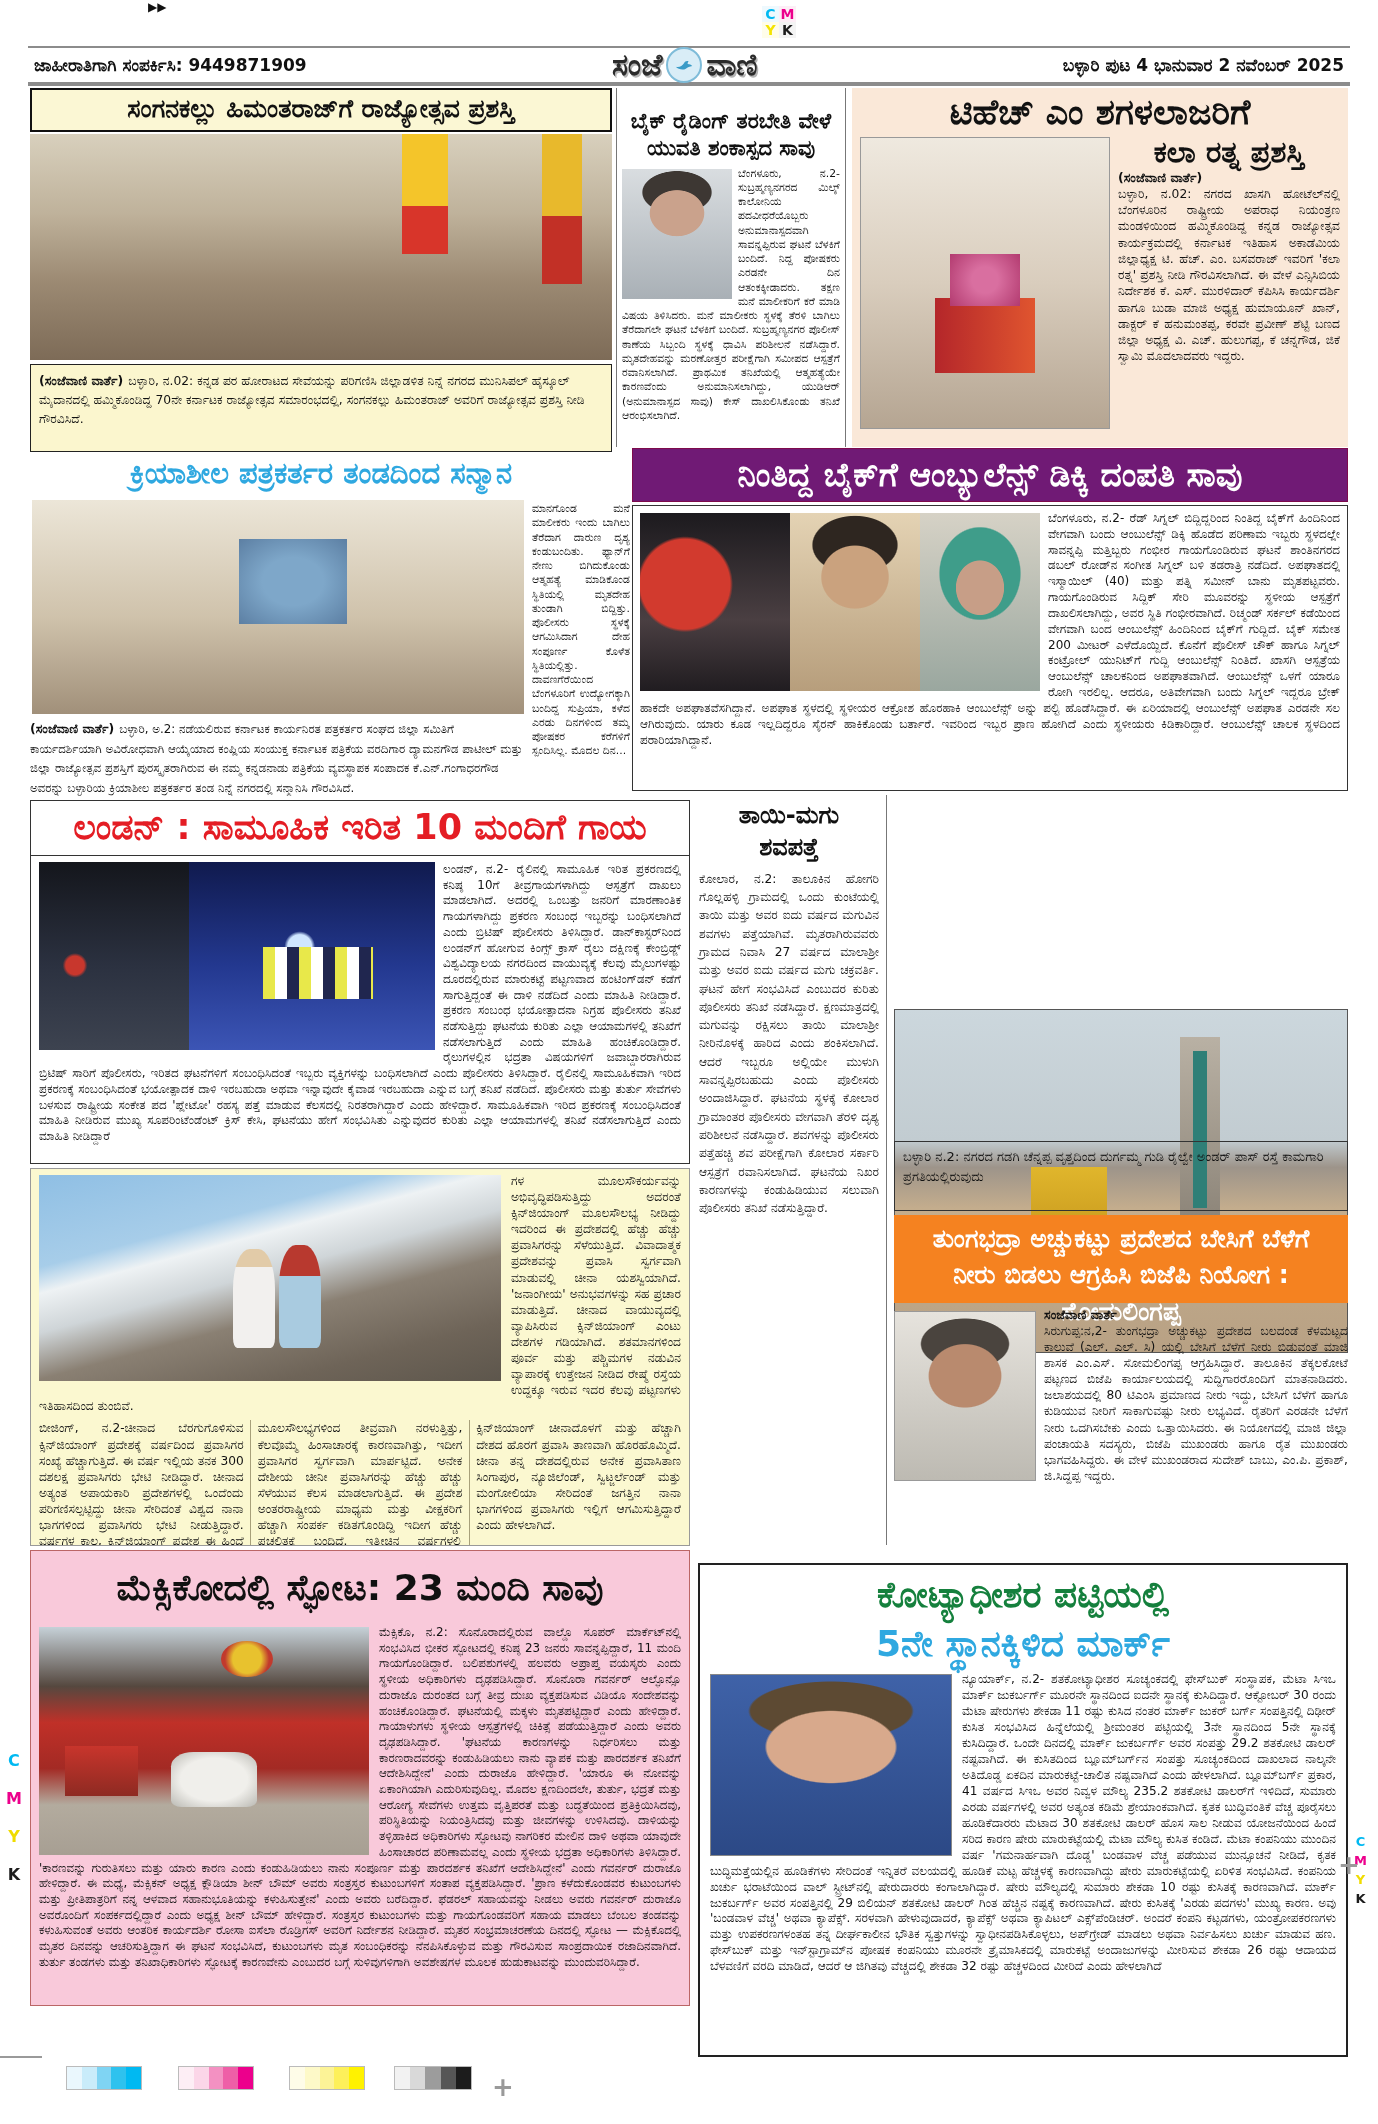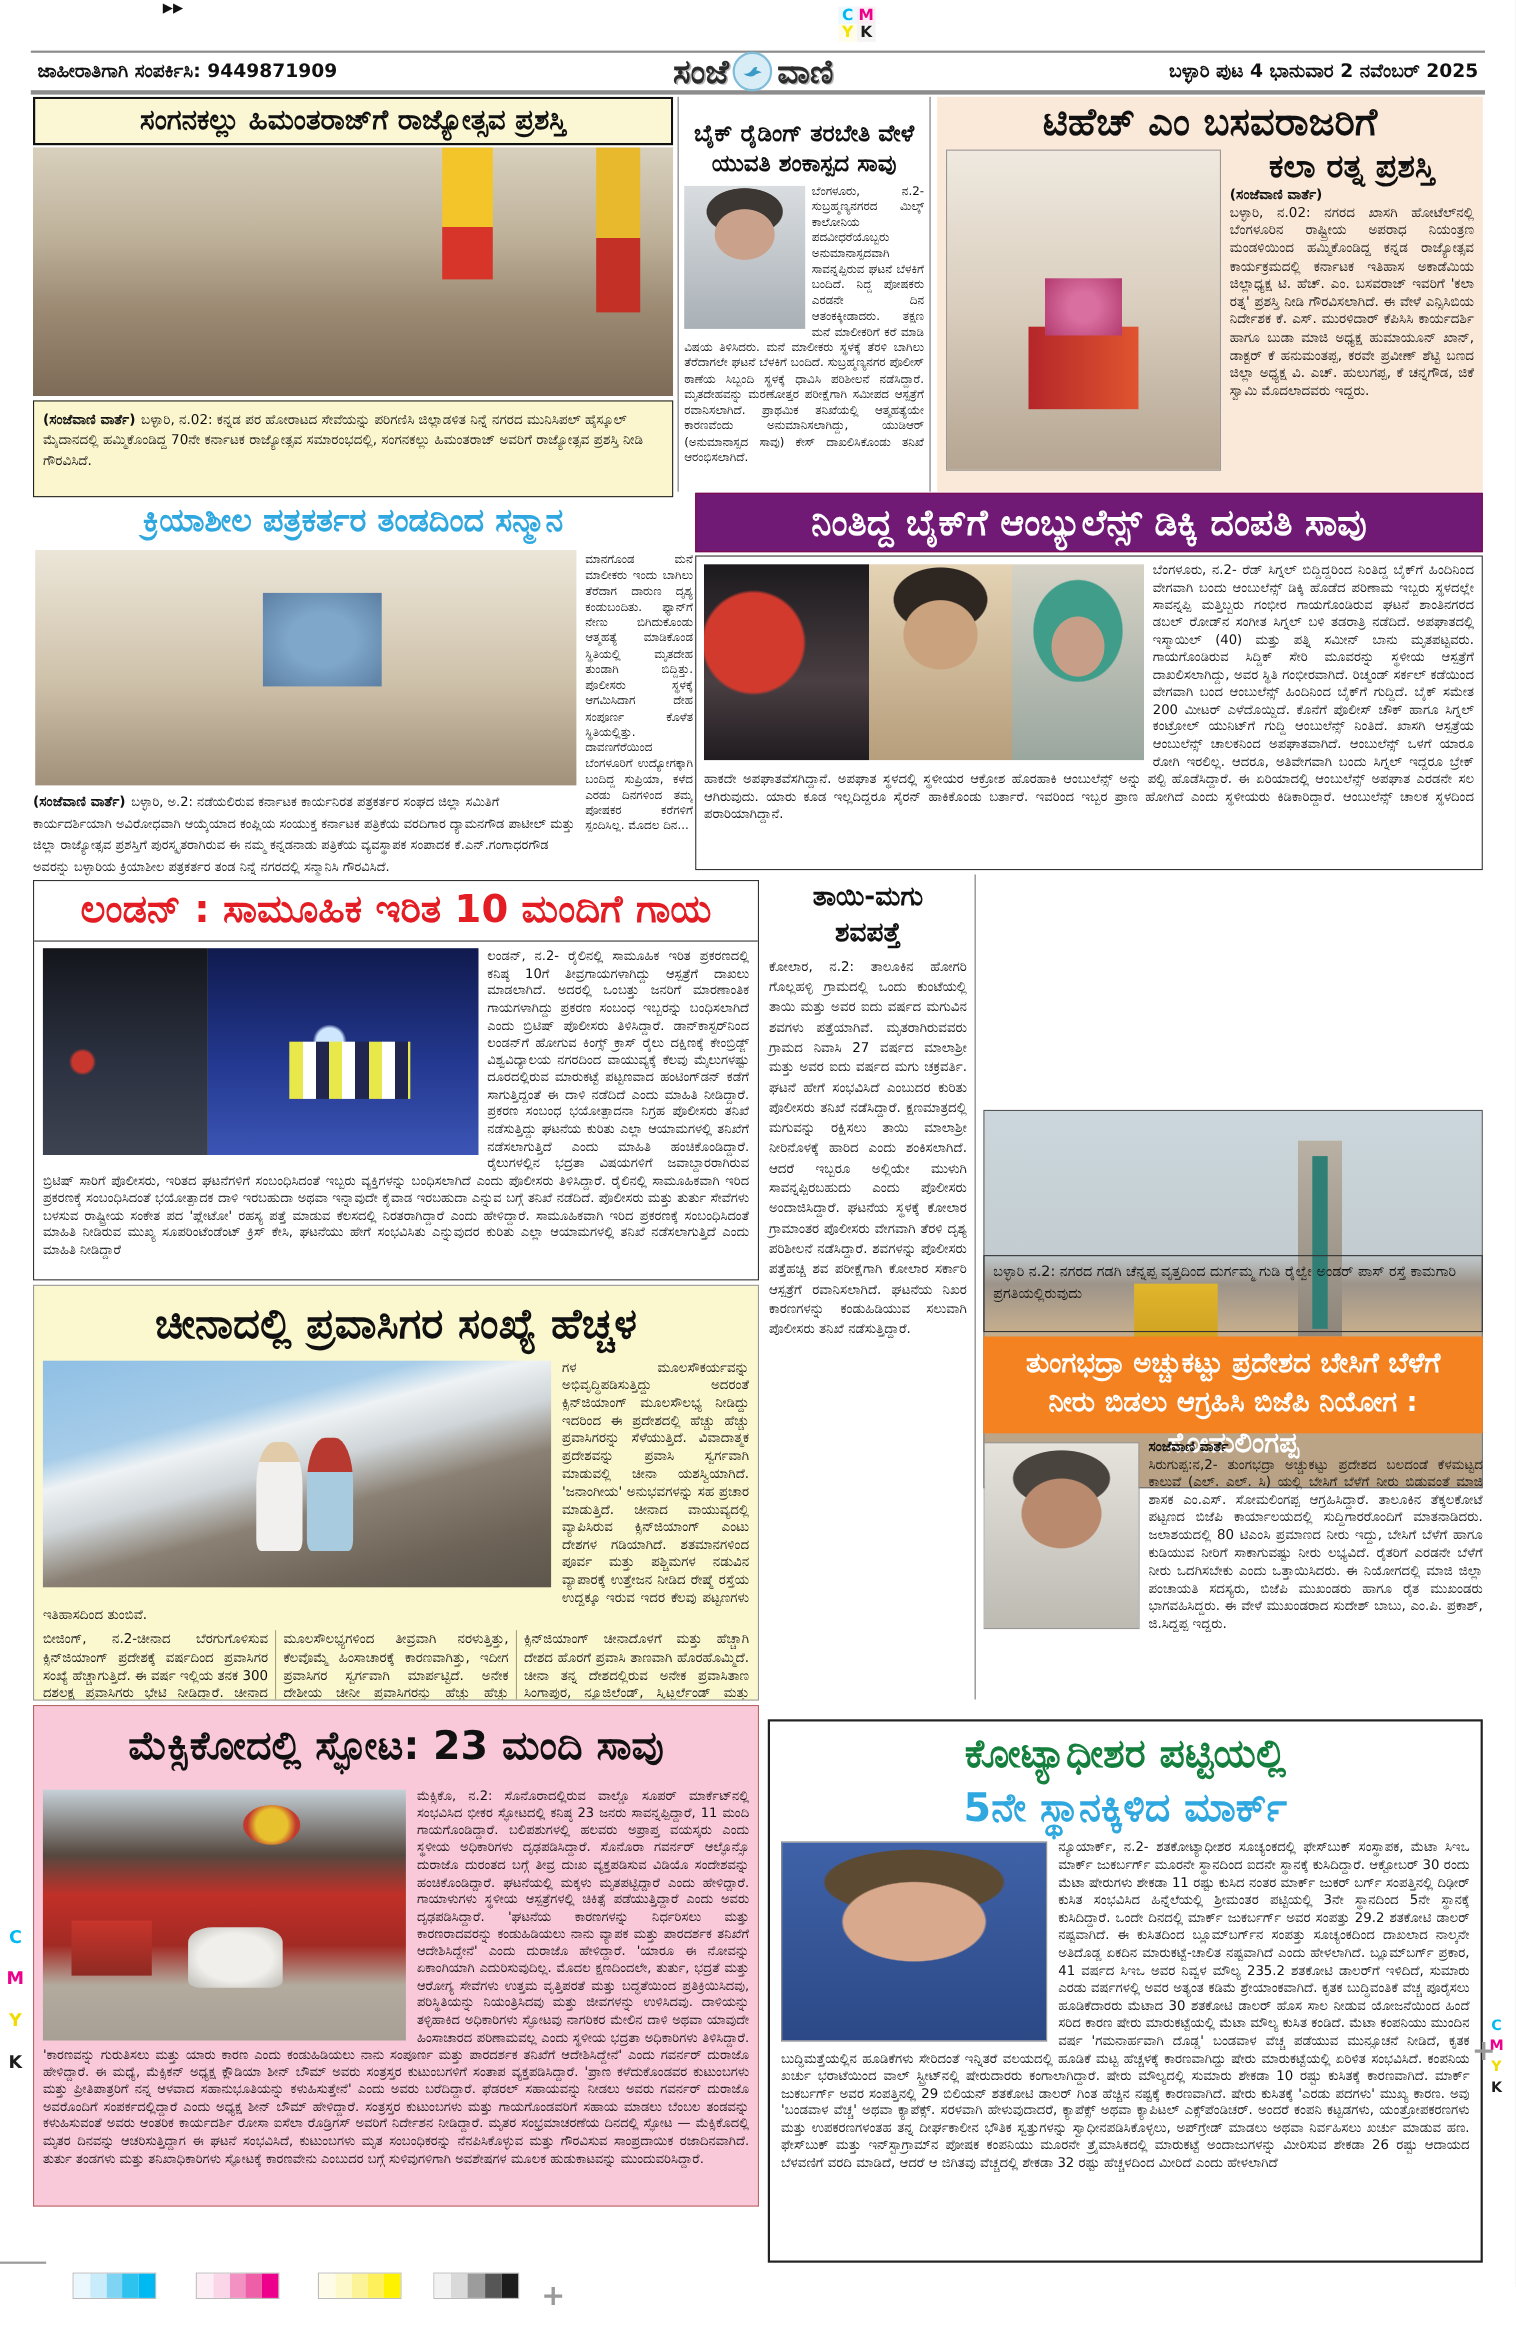--- a/index.html
+++ b/index.html
@@ -86,21 +86,21 @@
   </div>
 
   <div class="abs clip" style="left:616px;top:88px;width:230px;height:359px;border-left:1px solid #777;border-right:1px solid #777;padding:0 5px;box-sizing:border-box;">
     <div class="hl" style="font-size:21px;line-height:1.3;margin-top:20px;">ಬೈಕ್ ರೈಡಿಂಗ್ ತರಬೇತಿ ವೇಳೆ</div>
     <div class="hl" style="font-size:21px;line-height:1.3;margin-bottom:4px;">ಯುವತಿ ಶಂಕಾಸ್ಪದ ಸಾವು</div>
     <div class="photo ph-face" style="float:left;width:110px;height:130px;margin:2px 6px 2px 0;"></div>
     <div class="jt" style="font-size:10.8px;">ಬೆಂಗಳೂರು, ನ.2-ಸುಬ್ರಹ್ಮಣ್ಯನಗರದ ಮಿಲ್ಕ್ ಕಾಲೋನಿಯ ಪದವೀಧರೆಯೊಬ್ಬರು ಅನುಮಾನಾಸ್ಪದವಾಗಿ ಸಾವನ್ನಪ್ಪಿರುವ ಘಟನೆ ಬೆಳಕಿಗೆ ಬಂದಿದೆ. ನಿದ್ದ ಪೋಷಕರು ಎರಡನೇ ದಿನ ಆತಂಕಕ್ಕೀಡಾದರು. ತಕ್ಷಣ ಮನೆ ಮಾಲೀಕರಿಗೆ ಕರೆ ಮಾಡಿ ವಿಷಯ ತಿಳಿಸಿದರು. ಮನೆ ಮಾಲೀಕರು ಸ್ಥಳಕ್ಕೆ ತೆರಳಿ ಬಾಗಿಲು ತೆರೆದಾಗಲೇ ಘಟನೆ ಬೆಳಕಿಗೆ ಬಂದಿದೆ. ಸುಬ್ರಹ್ಮಣ್ಯನಗರ ಪೊಲೀಸ್ ಠಾಣೆಯ ಸಿಬ್ಬಂದಿ ಸ್ಥಳಕ್ಕೆ ಧಾವಿಸಿ ಪರಿಶೀಲನೆ ನಡೆಸಿದ್ದಾರೆ. ಮೃತದೇಹವನ್ನು ಮರಣೋತ್ತರ ಪರೀಕ್ಷೆಗಾಗಿ ಸಮೀಪದ ಆಸ್ಪತ್ರೆಗೆ ರವಾನಿಸಲಾಗಿದೆ. ಪ್ರಾಥಮಿಕ ತನಿಖೆಯಲ್ಲಿ ಆತ್ಮಹತ್ಯೆಯೇ ಕಾರಣವೆಂದು ಅನುಮಾನಿಸಲಾಗಿದ್ದು, ಯುಡಿಆರ್ (ಅನುಮಾನಾಸ್ಪದ ಸಾವು) ಕೇಸ್ ದಾಖಲಿಸಿಕೊಂಡು ತನಿಖೆ ಆರಂಭಿಸಲಾಗಿದೆ.</div>
   </div>
 
   <div class="abs clip" style="left:852px;top:88px;width:496px;height:359px;background:#FAE8D8;padding:4px 8px;box-sizing:border-box;">
-    <div class="hl" style="font-size:35px;">ಟಿಹೆಚ್ ಎಂ ಬಸವರಾಜರಿಗೆ</div>
+    <div class="hl" style="font-size:35px;">ಟಿಹೆಚ್ ಎಂ ಶಗಳಲಾಜರಿಗೆ</div>
     <div class="photo ph-stage" style="float:left;width:248px;height:290px;margin:4px 8px 2px 0;border:1px solid #999;">
       <div class="abs" style="left:30%;top:55%;width:40%;height:26%;background:linear-gradient(90deg,#b4262a,#e0552f);"></div>
       <div class="abs" style="left:36%;top:40%;width:28%;height:18%;background:radial-gradient(circle,#d96fa0 30%,#b23a6f);"></div>
     </div>
     <div class="hl" style="font-size:29px;margin-top:2px;">ಕಲಾ ರತ್ನ ಪ್ರಶಸ್ತಿ</div>
     <div class="credit">(ಸಂಜೆವಾಣಿ ವಾರ್ತೆ)</div>
     <div class="jt" style="font-size:12.3px;">ಬಳ್ಳಾರಿ, ನ.02: ನಗರದ ಖಾಸಗಿ ಹೋಟೆಲ್‌ನಲ್ಲಿ ಬೆಂಗಳೂರಿನ ರಾಷ್ಟ್ರೀಯ ಅಪರಾಧ ನಿಯಂತ್ರಣ ಮಂಡಳಿಯಿಂದ ಹಮ್ಮಿಕೊಂಡಿದ್ದ ಕನ್ನಡ ರಾಜ್ಯೋತ್ಸವ ಕಾರ್ಯಕ್ರಮದಲ್ಲಿ ಕರ್ನಾಟಕ ಇತಿಹಾಸ ಅಕಾಡೆಮಿಯ ಜಿಲ್ಲಾಧ್ಯಕ್ಷ ಟಿ. ಹೆಚ್. ಎಂ. ಬಸವರಾಜ್ ಇವರಿಗೆ 'ಕಲಾ ರತ್ನ' ಪ್ರಶಸ್ತಿ ನೀಡಿ ಗೌರವಿಸಲಾಗಿದೆ. ಈ ವೇಳೆ ಎನ್ಸಿಸಿಬಿಯ ನಿರ್ದೇಶಕ ಕೆ. ಎಸ್. ಮುರಳಿದಾರ್ ಕೆಪಿಸಿಸಿ ಕಾರ್ಯದರ್ಶಿ ಹಾಗೂ ಬುಡಾ ಮಾಜಿ ಅಧ್ಯಕ್ಷ ಹುಮಾಯೂನ್ ಖಾನ್, ಡಾಕ್ಟರ್ ಕೆ ಹನುಮಂತಪ್ಪ, ಕರವೇ ಪ್ರವೀಣ್ ಶೆಟ್ಟಿ ಬಣದ ಜಿಲ್ಲಾ ಅಧ್ಯಕ್ಷ ವಿ. ಎಚ್. ಹುಲುಗಪ್ಪ, ಕೆ ಚನ್ನಗೌಡ, ಜಿಕೆ ಸ್ವಾಮಿ ಮೊದಲಾದವರು ಇದ್ದರು.</div>
   </div>
 
   <div class="abs clip" style="left:30px;top:364px;width:582px;height:88px;background:#FBF6CE;border:1.5px solid #222;padding:5px 8px;box-sizing:border-box;">
@@ -163,21 +163,20 @@
     <div>ನೀರು ಬಿಡಲು ಆಗ್ರಹಿಸಿ ಬಿಜೆಪಿ ನಿಯೋಗ : ಸೋಮಲಿಂಗಪ್ಪ</div>
   </div>
 
   <div class="abs clip" style="left:894px;top:1307px;width:454px;height:248px;">
     <div class="photo ph-port" style="float:left;width:140px;height:168px;margin:4px 8px 2px 0;border:1px solid #999;"></div>
     <div class="credit" style="text-align:left;">ಸಂಜೆವಾಣಿ ವಾರ್ತೆ</div>
     <div class="jt" style="font-size:12.2px;">ಸಿರುಗುಪ್ಪ:ನ,2- ತುಂಗಭದ್ರಾ ಅಚ್ಚುಕಟ್ಟು ಪ್ರದೇಶದ ಬಲದಂಡೆ ಕೆಳಮಟ್ಟದ ಕಾಲುವೆ (ಎಲ್. ಎಲ್. ಸಿ) ಯಲ್ಲಿ ಬೇಸಿಗೆ ಬೆಳೆಗೆ ನೀರು ಬಿಡುವಂತೆ ಮಾಜಿ ಶಾಸಕ ಎಂ.ಎಸ್. ಸೋಮಲಿಂಗಪ್ಪ ಆಗ್ರಹಿಸಿದ್ದಾರೆ. ತಾಲೂಕಿನ ತೆಕ್ಕಲಕೋಟೆ ಪಟ್ಟಣದ ಬಿಜೆಪಿ ಕಾರ್ಯಾಲಯದಲ್ಲಿ ಸುದ್ದಿಗಾರರೊಂದಿಗೆ ಮಾತನಾಡಿದರು. ಜಲಾಶಯದಲ್ಲಿ 80 ಟಿಎಂಸಿ ಪ್ರಮಾಣದ ನೀರು ಇದ್ದು, ಬೇಸಿಗೆ ಬೆಳೆಗೆ ಹಾಗೂ ಕುಡಿಯುವ ನೀರಿಗೆ ಸಾಕಾಗುವಷ್ಟು ನೀರು ಲಭ್ಯವಿದೆ. ರೈತರಿಗೆ ಎರಡನೇ ಬೆಳೆಗೆ ನೀರು ಒದಗಿಸಬೇಕು ಎಂದು ಒತ್ತಾಯಿಸಿದರು. ಈ ನಿಯೋಗದಲ್ಲಿ ಮಾಜಿ ಜಿಲ್ಲಾ ಪಂಚಾಯತಿ ಸದಸ್ಯರು, ಬಿಜೆಪಿ ಮುಖಂಡರು ಹಾಗೂ ರೈತ ಮುಖಂಡರು ಭಾಗವಹಿಸಿದ್ದರು. ಈ ವೇಳೆ ಮುಖಂಡರಾದ ಸುದೇಶ್ ಬಾಬು, ಎಂ.ಪಿ. ಪ್ರಕಾಶ್, ಜಿ.ಸಿದ್ದಪ್ಪ ಇದ್ದರು.</div>
   </div>
 
   <div class="abs clip" style="left:30px;top:1168px;width:660px;height:378px;background:#FBF8D0;border:1px solid #999;padding:4px 8px;box-sizing:border-box;">
-    <div class="hl" style="font-size:38px;height:62px;line-height:60px;">ಚೀನಾದಲ್ಲಿ ಪ್ರವಾಸಿಗರ ಸಂಖ್ಯೆ ಹೆಚ್ಚಳ</div>
     <div class="photo ph-mtn" style="float:left;width:462px;height:206px;margin:2px 10px 4px 0;">
       <div class="abs" style="left:42%;top:36%;width:9%;height:48%;background:linear-gradient(180deg,#e2cba8 0 18%,#f2f0ee 18% 100%);border-radius:40% 40% 10% 10%;"></div>
       <div class="abs" style="left:52%;top:34%;width:9%;height:50%;background:linear-gradient(180deg,#b8392f 0 30%,#a9cbe0 30% 100%);border-radius:40% 40% 10% 10%;"></div>
     </div>
     <div class="jt" style="font-size:12.2px;">ಗಳ ಮೂಲಸೌಕರ್ಯವನ್ನು ಅಭಿವೃದ್ಧಿಪಡಿಸುತ್ತಿದ್ದು ಅದರಂತೆ ಕ್ಸಿನ್‌ಜಿಯಾಂಗ್ ಮೂಲಸೌಲಭ್ಯ ನೀಡಿದ್ದು ಇದರಿಂದ ಈ ಪ್ರದೇಶದಲ್ಲಿ ಹೆಚ್ಚು ಹೆಚ್ಚು ಪ್ರವಾಸಿಗರನ್ನು ಸೆಳೆಯುತ್ತಿದೆ. ವಿವಾದಾತ್ಮಕ ಪ್ರದೇಶವನ್ನು ಪ್ರವಾಸಿ ಸ್ವರ್ಗವಾಗಿ ಮಾಡುವಲ್ಲಿ ಚೀನಾ ಯಶಸ್ವಿಯಾಗಿದೆ. 'ಜನಾಂಗೀಯ' ಅನುಭವಗಳನ್ನು ಸಹ ಪ್ರಚಾರ ಮಾಡುತ್ತಿದೆ. ಚೀನಾದ ವಾಯುವ್ಯದಲ್ಲಿ ವ್ಯಾಪಿಸಿರುವ ಕ್ಸಿನ್‌ಜಿಯಾಂಗ್ ಎಂಟು ದೇಶಗಳ ಗಡಿಯಾಗಿದೆ. ಶತಮಾನಗಳಿಂದ ಪೂರ್ವ ಮತ್ತು ಪಶ್ಚಿಮಗಳ ನಡುವಿನ ವ್ಯಾಪಾರಕ್ಕೆ ಉತ್ತೇಜನ ನೀಡಿದ ರೇಷ್ಮೆ ರಸ್ತೆಯ ಉದ್ದಕ್ಕೂ ಇರುವ ಇದರ ಕೆಲವು ಪಟ್ಟಣಗಳು ಇತಿಹಾಸದಿಂದ ತುಂಬಿವೆ.</div>
     <div class="jt" style="font-size:12.2px;column-count:3;column-gap:14px;column-rule:1px solid #a7a07a;margin-top:6px;">ಬೀಜಿಂಗ್, ನ.2-ಚೀನಾದ ಬೆರಗುಗೊಳಿಸುವ ಕ್ಸಿನ್‌ಜಿಯಾಂಗ್ ಪ್ರದೇಶಕ್ಕೆ ವರ್ಷದಿಂದ ಪ್ರವಾಸಿಗರ ಸಂಖ್ಯೆ ಹೆಚ್ಚಾಗುತ್ತಿದೆ. ಈ ವರ್ಷ ಇಲ್ಲಿಯ ತನಕ 300 ದಶಲಕ್ಷ ಪ್ರವಾಸಿಗರು ಭೇಟಿ ನೀಡಿದ್ದಾರೆ. ಚೀನಾದ ಅತ್ಯಂತ ಅಪಾಯಕಾರಿ ಪ್ರದೇಶಗಳಲ್ಲಿ ಒಂದೆಂದು ಪರಿಗಣಿಸಲ್ಪಟ್ಟಿದ್ದು ಚೀನಾ ಸೇರಿದಂತೆ ವಿಶ್ವದ ನಾನಾ ಭಾಗಗಳಿಂದ ಪ್ರವಾಸಿಗರು ಭೇಟಿ ನೀಡುತ್ತಿದ್ದಾರೆ. ವರ್ಷಗಳ ಕಾಲ, ಕ್ಸಿನ್‌ಜಿಯಾಂಗ್ ಪ್ರದೇಶ ಈ ಹಿಂದೆ ಮೂಲಸೌಲಭ್ಯಗಳಿಂದ ತೀವ್ರವಾಗಿ ನರಳುತ್ತಿತ್ತು, ಕೆಲವೊಮ್ಮೆ ಹಿಂಸಾಚಾರಕ್ಕೆ ಕಾರಣವಾಗಿತ್ತು, ಇದೀಗ ಪ್ರವಾಸಿಗರ ಸ್ವರ್ಗವಾಗಿ ಮಾರ್ಪಟ್ಟಿದೆ. ಅನೇಕ ದೇಶೀಯ ಚೀನೀ ಪ್ರವಾಸಿಗರನ್ನು ಹೆಚ್ಚು ಹೆಚ್ಚು ಸೆಳೆಯುವ ಕೆಲಸ ಮಾಡಲಾಗುತ್ತಿದೆ. ಈ ಪ್ರದೇಶ ಅಂತರರಾಷ್ಟ್ರೀಯ ಮಾಧ್ಯಮ ಮತ್ತು ವೀಕ್ಷಕರಿಗೆ ಹೆಚ್ಚಾಗಿ ಸಂಪರ್ಕ ಕಡಿತಗೊಂಡಿದ್ದಿ ಇದೀಗ ಹೆಚ್ಚು ಪ್ರಚಲಿತಕ್ಕೆ ಬಂದಿದೆ. ಇತ್ತೀಚಿನ ವರ್ಷಗಳಲ್ಲಿ ಕ್ಸಿನ್‌ಜಿಯಾಂಗ್ ಚೀನಾದೊಳಗೆ ಮತ್ತು ಹೆಚ್ಚಾಗಿ ದೇಶದ ಹೊರಗೆ ಪ್ರವಾಸಿ ತಾಣವಾಗಿ ಹೊರಹೊಮ್ಮಿದೆ. ಚೀನಾ ತನ್ನ ದೇಶದಲ್ಲಿರುವ ಅನೇಕ ಪ್ರವಾಸಿತಾಣ ಸಿಂಗಾಪುರ, ನ್ಯೂಜಿಲೆಂಡ್, ಸ್ವಿಟ್ಜರ್ಲೆಂಡ್ ಮತ್ತು ಮಂಗೋಲಿಯಾ ಸೇರಿದಂತೆ ಜಗತ್ತಿನ ನಾನಾ ಭಾಗಗಳಿಂದ ಪ್ರವಾಸಿಗರು ಇಲ್ಲಿಗೆ ಆಗಮಿಸುತ್ತಿದ್ದಾರೆ ಎಂದು ಹೇಳಲಾಗಿದೆ.</div>
   </div>
 
   <div class="abs clip" style="left:30px;top:1550px;width:660px;height:456px;background:#F9C9DA;border:1px solid #b66;padding:4px 8px;box-sizing:border-box;">
     <div class="hl" style="font-size:36px;height:70px;line-height:66px;">ಮೆಕ್ಸಿಕೋದಲ್ಲಿ ಸ್ಫೋಟ: 23 ಮಂದಿ ಸಾವು</div>

